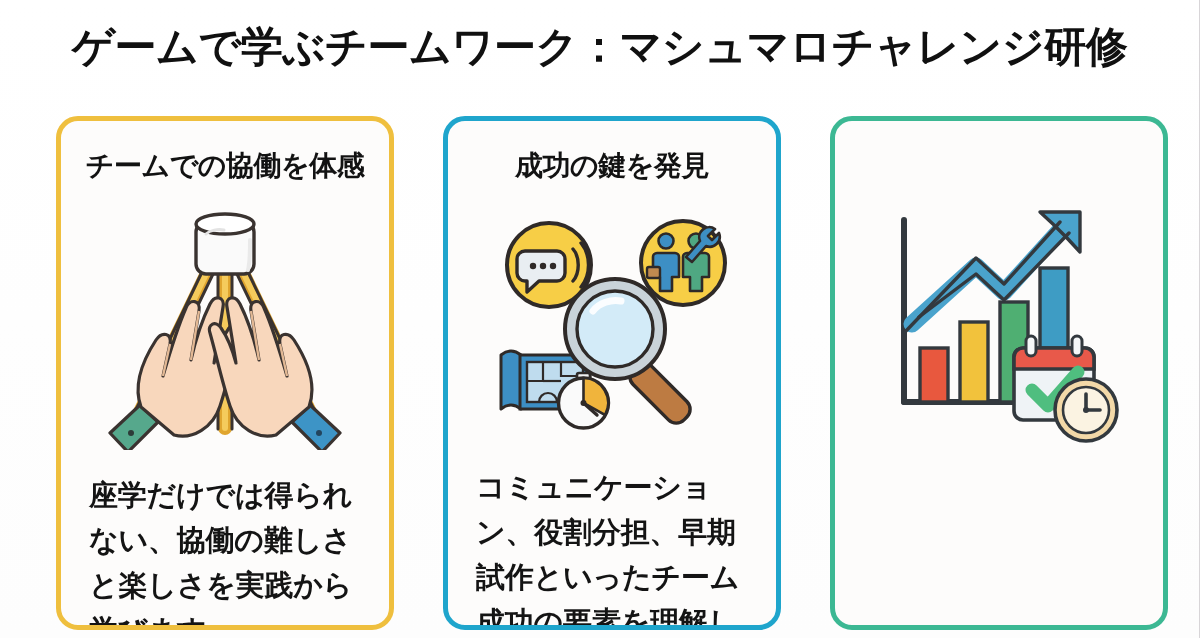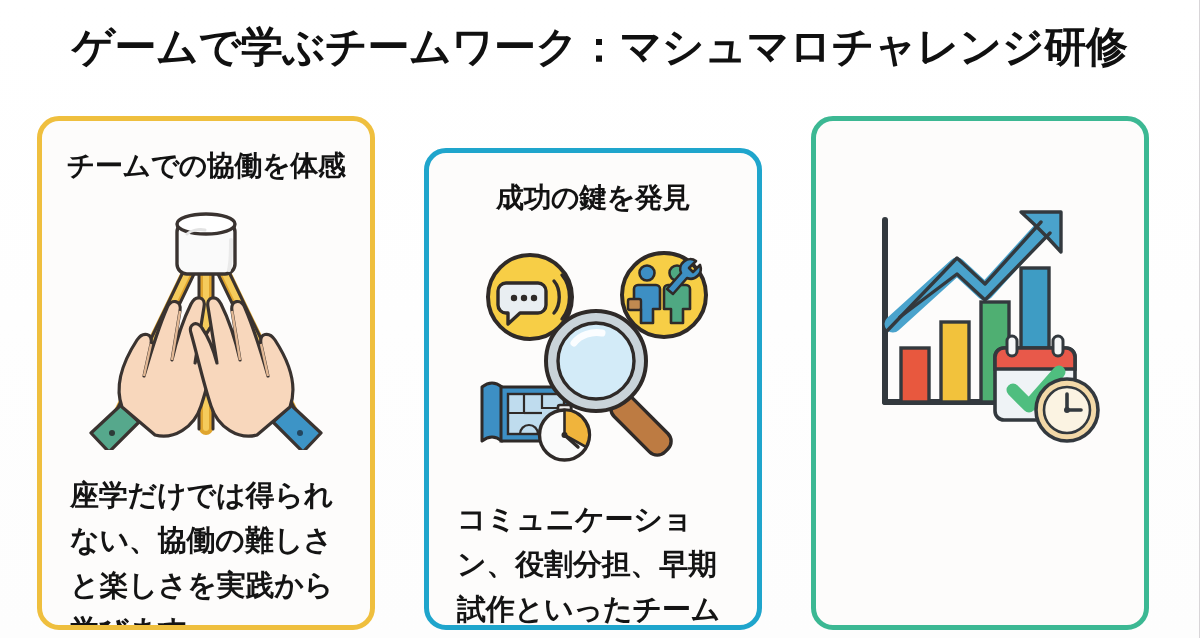--- a/index.html
+++ b/index.html
@@ -28,21 +28,21 @@
     font-size: 42px;
     font-weight: bold;
     color: #101010;
     letter-spacing: -0.5px;
     white-space: nowrap;
     line-height: 1.2;
     text-align: right;
   }
   .cards {
     position: absolute;
-    left: 37px;
+    left: 56px;
     top: 116px;
     width: 1112px;
     height: 514px;
     display: flex;
     gap: 49px;
     font-family: Liberation Serif, serif;
   }
   .card {
     flex: 1 1 0;
     position: relative;
@@ -148,21 +148,21 @@
             <rect x="96" y="22" width="58" height="52" rx="10" fill="#FAFAFA" stroke="#3a3330" stroke-width="3.4"></rect>
             <ellipse cx="125" cy="24" rx="29" ry="10" fill="#FFFFFF" stroke="#3a3330" stroke-width="3.4"></ellipse>
             <path d="M106 34 C110 30 118 29 124 30" stroke="#E3E3E3" stroke-width="3" fill="none" stroke-linecap="round"></path>
             <path d="M150 40 C150 54 150 62 148 70" stroke="#EAEAEA" stroke-width="4" fill="none" stroke-linecap="round"></path>
           </g>
         </svg>
       </div>
       <div class="card-body">座学だけでは得られない、協働の難しさと楽しさを実践から学びます。</div>
     </div>
 
-    <div class="card card-2" style="border-color: rgb(31, 165, 204); margin-top: 32px;">
+    <div class="card card-2" style="border-color: rgb(31, 165, 204);">
       <div class="card-title">成功の鍵を発見</div>
       <div class="card-art">
         <svg width="250" height="240" viewBox="0 0 250 240">
 
           <g stroke="#3a3330" stroke-width="3" fill="none">
             <line x1="88" y1="72" x2="112" y2="96"></line>
             <line x1="178" y1="72" x2="155" y2="96"></line>
             <line x1="100" y1="150" x2="112" y2="140"></line>
           </g>
 

